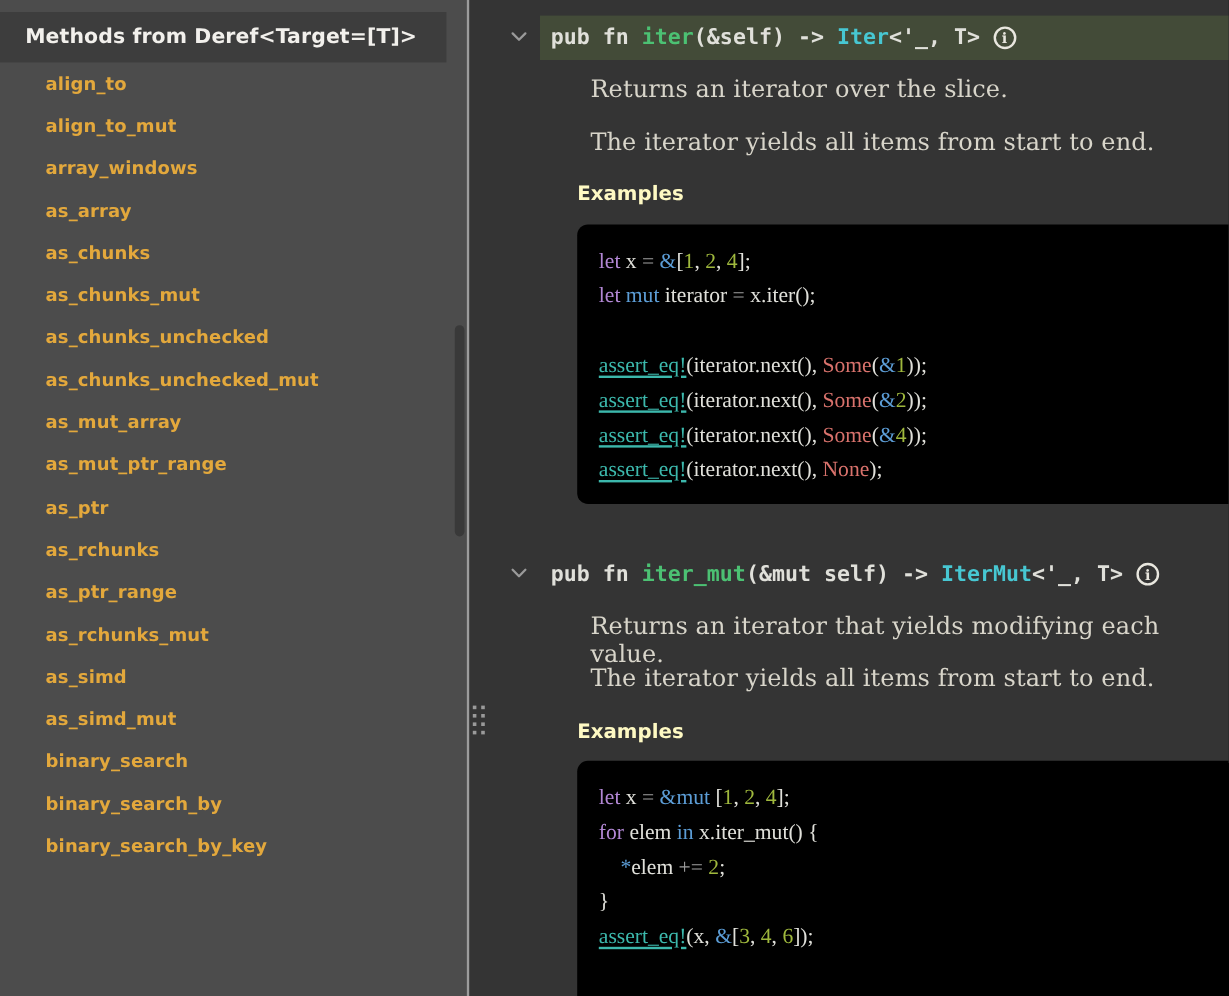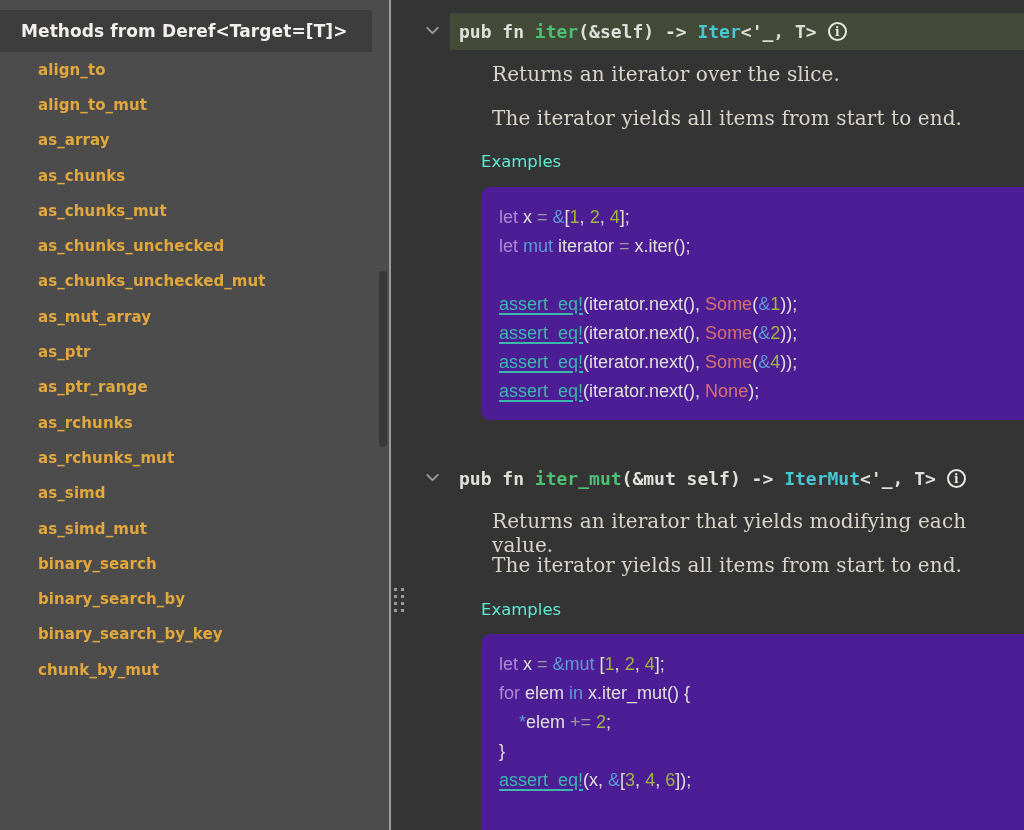--- a/index.html
+++ b/index.html
@@ -60,28 +60,28 @@
   }
 
   .prose {
     position:absolute; left:90px; right:20px;
     font-family:"DejaVu Serif", serif; font-size:20px; color:#d8d5ca; letter-spacing:0.1px;margin-left:11px;
   }
   .p-1a { top:62px; }  .p-1b { top:106px; }
   .p-2a { top:509px; } .p-2b { top:553px; }
 
   .examples-heading {
-    position:absolute; left:90px; font-size:16.5px; font-weight:normal; color:#5eead4;
+    position:absolute; left:90px; font-size:16.5px; font-weight:bold; color:#fef9c3;
   }
   .ex-1 { top:152px; } .ex-2 { top:600px; }
 
   .code-block {
-    position:absolute; left:90px; right:0; background:#4c1d95;
+    position:absolute; left:90px; right:0; background:#000000;
     border-radius:9px 0 0 9px; padding:16px 0 0 18px;
-    font-family:Liberation Sans, sans-serif; font-size:18px; line-height:29px;
+    font-family:Liberation Serif, serif; font-size:18px; line-height:29px;
     white-space:pre; color:#e0e0da;
   }
   .code-1 { top:187px; height:233px; }
   .code-2 { top:634px; height:220px; }
   .code-line { height:29px; }
 
   
   .tok-plain { color:#e0e0da; }
   .tok-kw    { color:#b287d4; }
   .tok-kw2   { color:#5c9dd6; }
@@ -98,55 +98,56 @@
 <div class="app">
 
   <aside class="sidebar">
     <div class="sidebar-header">Methods from Deref&lt;Target=[T]&gt;</div>
     <ul class="sidebar-list">
 
         <li>align_to</li>
 
         <li>align_to_mut</li>
 
+        <li>array_windows</li>
 
         <li>as_array</li>
 
         <li>as_chunks</li>
 
         <li>as_chunks_mut</li>
 
         <li>as_chunks_unchecked</li>
 
         <li>as_chunks_unchecked_mut</li>
 
         <li>as_mut_array</li>
 
 
+        <li>as_mut_ptr_range</li>
 
         <li>as_ptr</li>
 
+        <li>as_rchunks</li>
+
         <li>as_ptr_range</li>
-
-        <li>as_rchunks</li>
 
         <li>as_rchunks_mut</li>
 
         <li>as_simd</li>
 
         <li>as_simd_mut</li>
 
         <li>binary_search</li>
 
         <li>binary_search_by</li>
 
         <li>binary_search_by_key</li>
 
 
-        <li>chunk_by_mut</li>
       </ul>
     <div class="sidebar-scroll-thumb"></div>
   </aside>
 
   <div class="panel-divider"></div>
   <div class="drag-handle">
     <i></i>
       <i></i>
       <i></i>
       <i></i>

